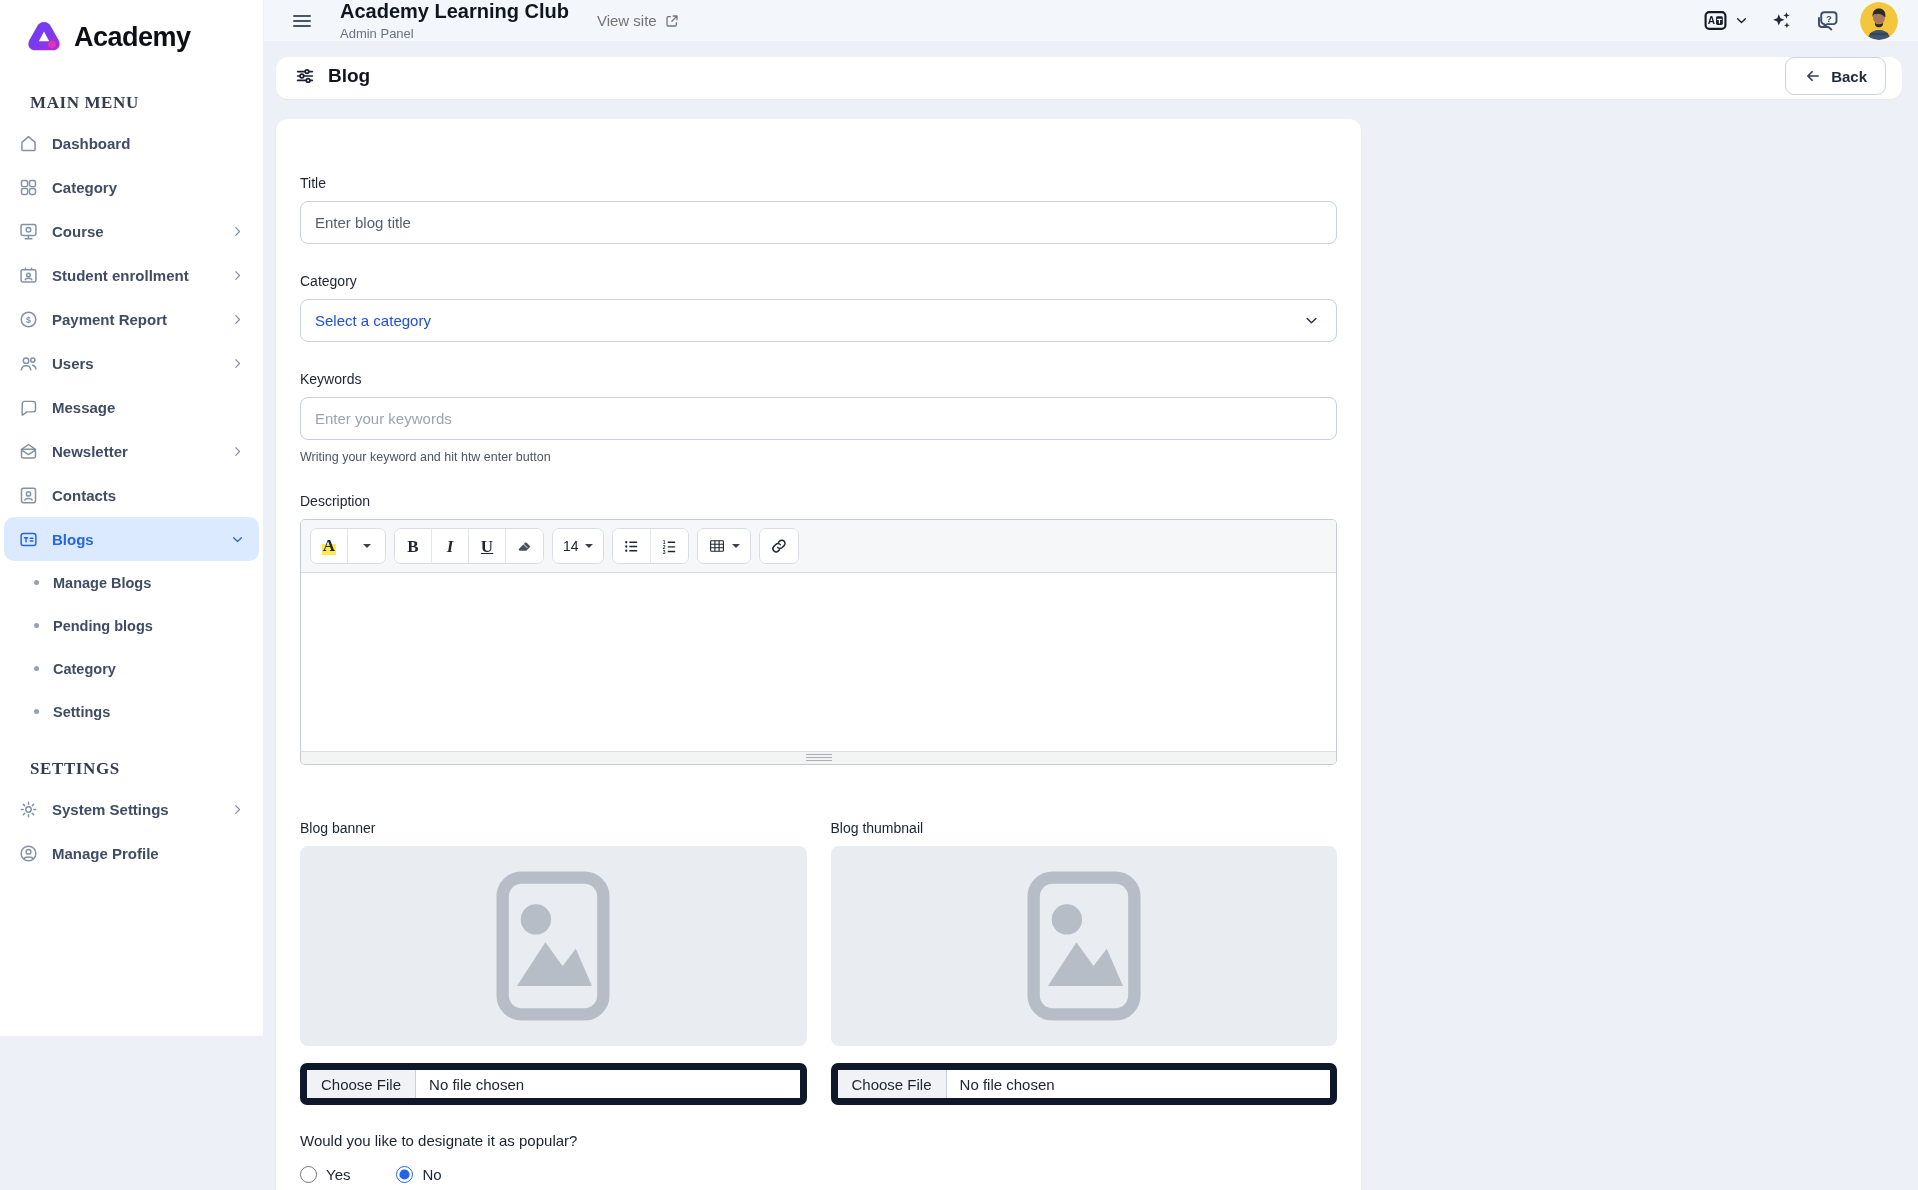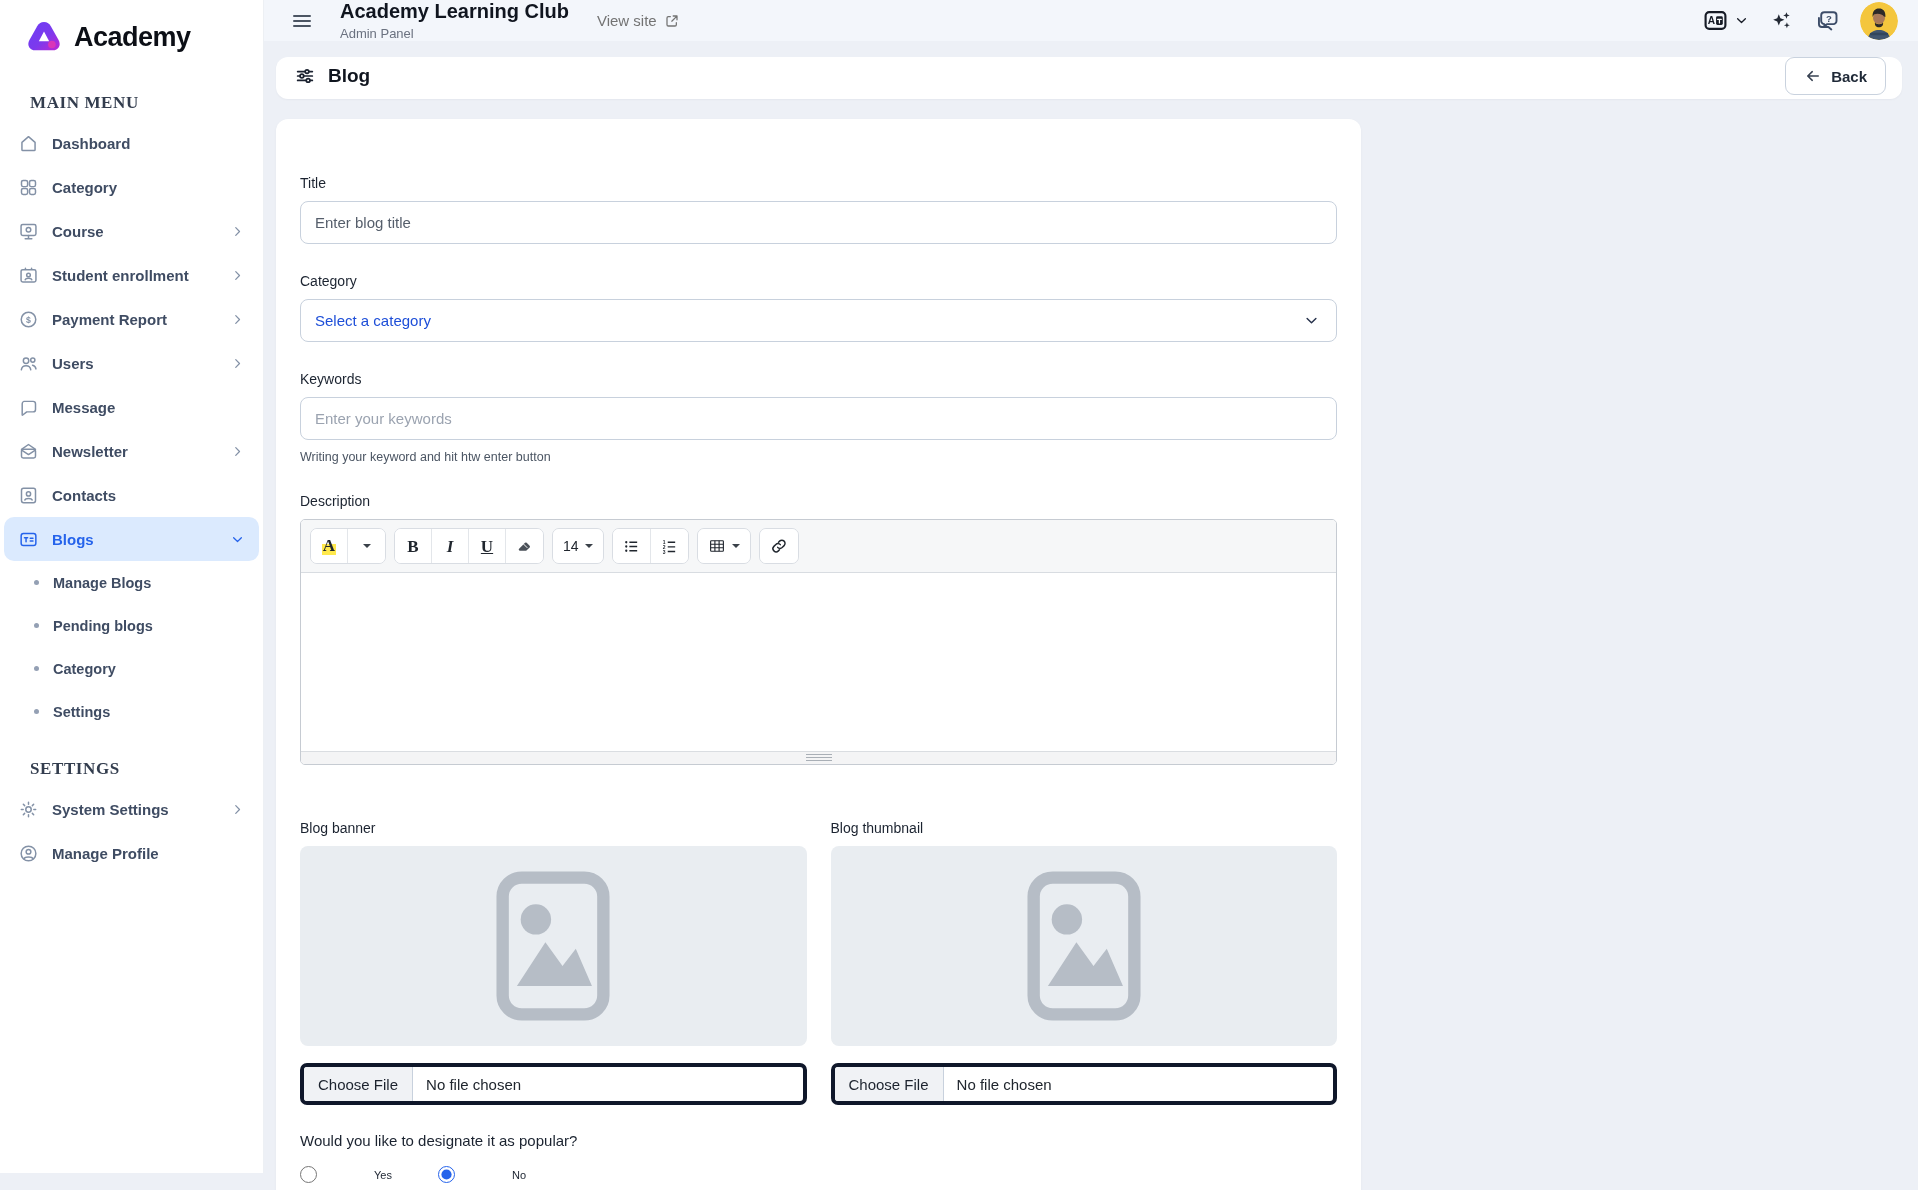--- a/index.html
+++ b/index.html
@@ -1,21 +1,21 @@
 <!DOCTYPE html>
 <html><head>
 <meta charset="utf-8">
 <style>
   * { margin:0; padding:0; box-sizing:border-box; }
   html,body { width:1918px; height:1190px; overflow:hidden; }
   body { font-family:"Liberation Sans", sans-serif; background:#edf0f6; color:#1b2330; }
   .app { display:flex; width:1918px; height:1190px; }
 
   
-  .sidebar { width:264px; min-width:264px; background:#ffffff; border-right:1px solid #edf0f4; height:1173px; }
+  .sidebar { width:264px; min-width:264px; background:#ffffff; border-right:1px solid #edf0f4; height:1036px; }
   .logo-row { display:flex; align-items:center; gap:10px; padding:17px 24px 10px 24px; cursor:pointer; }
   .brand-name { font-size:27px; font-weight:800; color:#0c0f16; letter-spacing:-0.5px; }
   .menu-section { font-size:17px; font-weight:700; letter-spacing:.6px; color:#333d4e; margin:26px 0 8px 30px;font-family:Liberation Serif, serif; }
   .nav { padding:0 4px; }
   .nav-item { display:flex; align-items:center; gap:13px; height:44px; padding:0 14px; border-radius:10px; color:#3f4c63; cursor:pointer; }
   .nav-item .nav-ico { color:#8391a6; display:flex; }
   .nav-label { font-size:15px; font-weight:600; }
   .nav-chevron { margin-left:auto; color:#8391a6; display:flex; }
   .nav-item.active { background:#dbeafe; color:#2563eb; }
   .nav-item.active .nav-ico, .nav-item.active .nav-chevron { color:#2563eb; }
@@ -75,32 +75,32 @@
   .fs-num { font-size:14px; color:#20262e; }
   .edit-area { height:178px; background:#fff; cursor:text; }
   .statusbar { height:13px; background:#f4f4f5; border-top:1px solid #dadde1; cursor:ns-resize; }
   .grip { width:26px; height:7px; margin:2px auto 0;
           background:repeating-linear-gradient(180deg,#a9afb6 0 1.5px, rgba(0,0,0,0) 1.5px 3px); }
 
   
   .uploads { display:flex; gap:24px; margin-bottom:27px; }
   .upload-col { width:507px; }
   .img-box { height:200px; background:#e9edf1; border-radius:8px; display:flex; align-items:center; justify-content:center; }
-  .file { display:flex; align-items:stretch; border:4px solid #0f172a; border-radius:7px; overflow:hidden;
+  .file { display:flex; align-items:stretch; border:7px solid #0f172a; border-radius:7px; overflow:hidden;
           background:#fff; height:42px; margin-top:17px; cursor:pointer; }
   .file-btn { display:flex; align-items:center; padding:0 14px; background:#f0f2f5; border-right:1px solid #c8d1dd;
               color:#1c232e; font-size:15px; white-space:nowrap; }
   .file-text { display:flex; align-items:center; padding:0 13px; color:#20262e; font-size:15px; }
 
   
   .question { font-size:15px; color:#1b2330; margin-bottom:17px; }
   .radio-row { display:flex; align-items:center; gap:46px; margin-bottom:27px; }
   .radio-opt { display:flex; align-items:center; gap:9px; cursor:pointer; }
   .radio-opt input { width:17px; height:17px; accent-color:#2563eb; margin:0; cursor:pointer; }
-  .radio-opt span { font-size:11px; color:#1b2330;margin-left:48px; }
+  .radio-opt span { font-size:15px; color:#1b2330; }
   .submit-btn { height:45px; padding:0 23px; background:#2e7df6; color:#fff; border:none; border-radius:8px;
                 font-size:15.5px; font-weight:600; cursor:pointer; font-family:inherit; }
 
   .ic { display:block; }
 </style>
 </head>
 <body>
 
 <div class="app">
 

